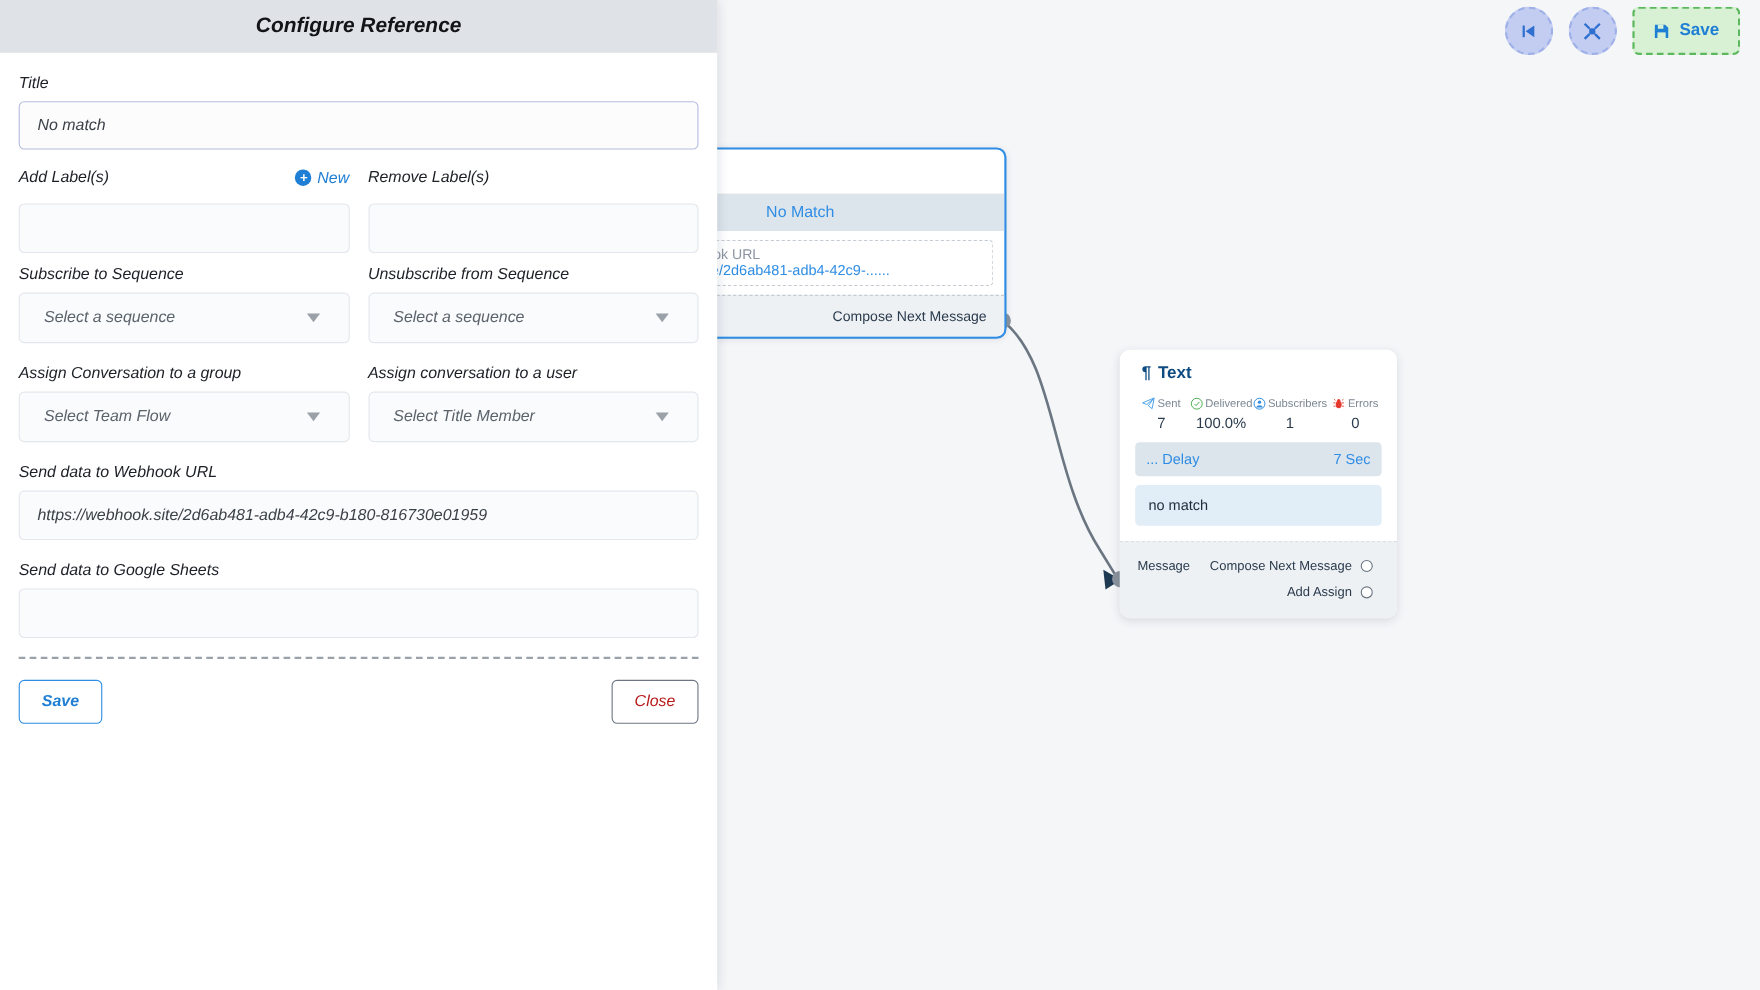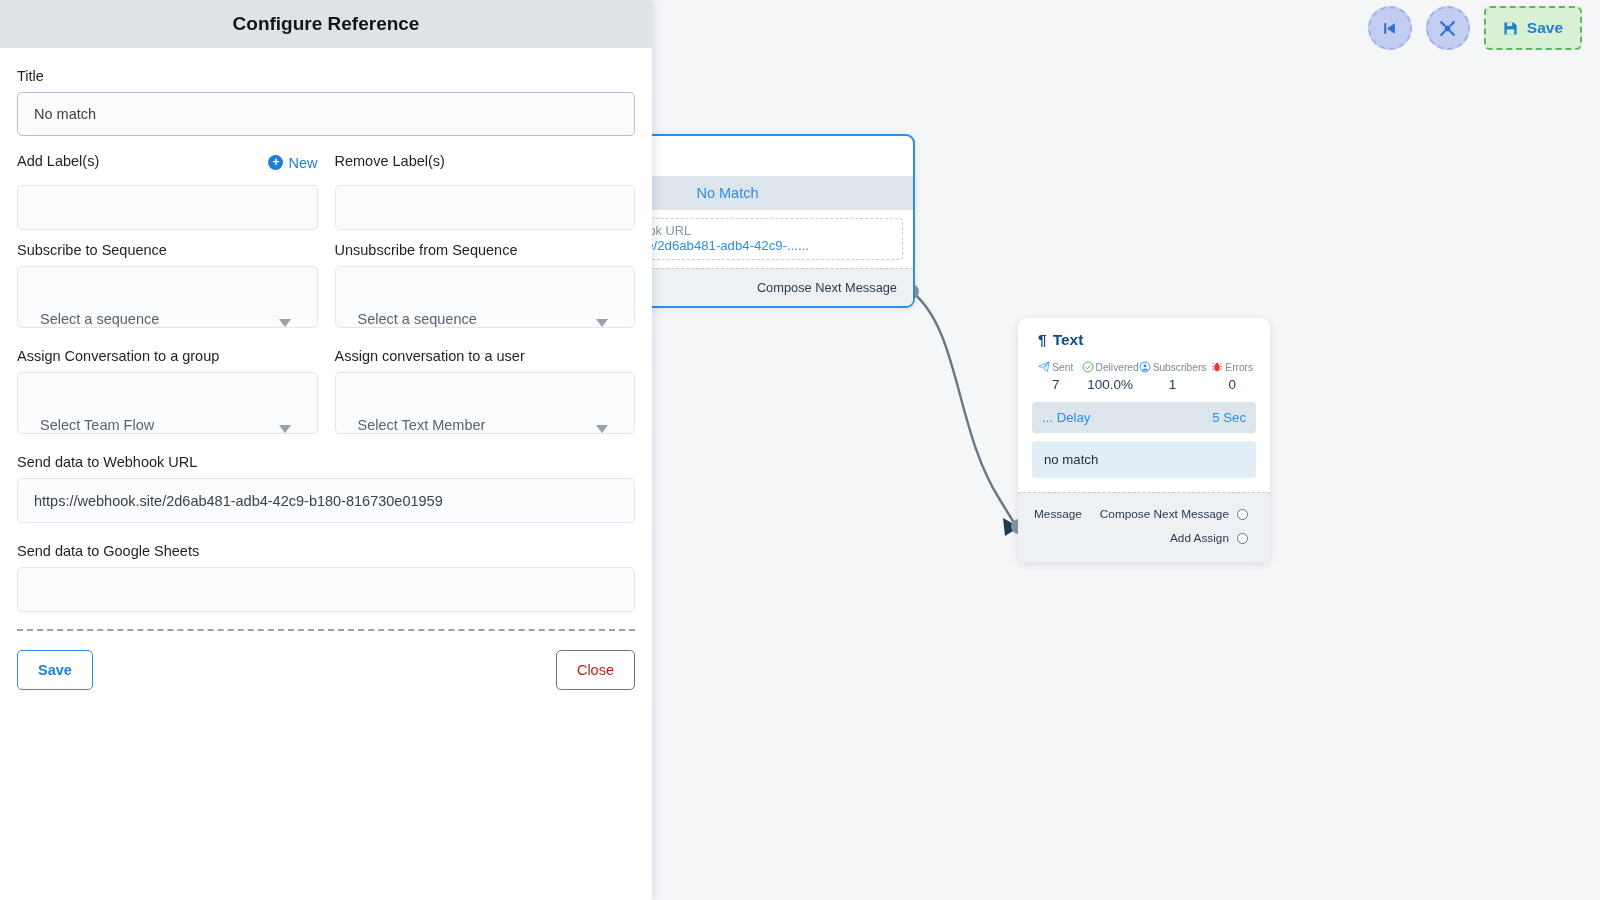--- a/index.html
+++ b/index.html
@@ -142,21 +142,21 @@
     width: 15px; height: 15px; border-radius: 50%;
     background: #8a939d;
   }
 
   
   #modal {
     position: absolute; left: 0; top: 0;
     width: 652px; height: 900px;
     background: #ffffff;
     box-shadow: 2px 0 10px rgba(20,40,70,.13);
-    display: flex; flex-direction: column;
+    display: flex; flex-direction: column; font-style: italic;
   }
   .m-head {
     height: 48px; background: #dfe2e7;
     display: flex; align-items: center; justify-content: center;
     flex: none;
   }
   .m-head h1 { font-size: 19px; color: #121417; font-weight: bold; }
   .m-body { padding: 20px 17px 0 17px; }
 
   .fl { font-size: 14.5px; color: #1d2026; margin-bottom: 8px; }
@@ -169,24 +169,24 @@
     font-size: 14.5px; color: #3b4148;
   }
   .inp.focused { border: 1px solid #b4bcdf; background: #fcfcfd; }
   .inp.tall { height: 45px; }
   .box {
     width: 100%; height: 45px;
     border: 1px solid #e3e6ec; border-radius: 5px;
     background: #fafbfc;
   }
   .sel {
-    width: 100%; height: 62px;
+    width: 100%; height: 46px;
     border: 1px solid #e3e6ec; border-radius: 5px;
     background: #fafbfc; padding: 0 26px 0 22px;
-    display: flex; align-items: flex-end; justify-content: space-between;
+    display: flex; align-items: center; justify-content: space-between;
     font-size: 14.5px; color: #5b636c;
   }
   .caret {
     width: 0; height: 0; flex: none;
     border-left: 6px solid transparent;
     border-right: 6px solid transparent;
     border-top: 8px solid #9aa1a9;
   }
   .row2 { display: flex; gap: 17px; }
   .col { flex: 1; min-width: 0; }
@@ -294,21 +294,21 @@
               <path d="M1.6 7 H4 M12 7 H14.4 M1.8 11 H4 M12 11 H14.2 M4 4 L2.4 2.6 M12 4 L13.6 2.6" stroke="#e5392f" stroke-width="1.1"></path>
             </svg>
             <span>Errors</span>
           </span>
           <span class="sv">0</span>
         </div>
       </div>
 
       <div class="nt-delay">
         <span>... Delay</span>
-        <span>5 Sec</span>
+        <span>7 Sec</span>
       </div>
 
       <div class="nt-msg">no match</div>
 
       <div class="nt-foot">
         <span class="nt-in-label">Message</span>
         <div class="nt-foot-row">
           <span>Compose Next Message</span>
           <span class="port"></span>
         </div>
@@ -395,21 +395,21 @@
         <div class="col">
           <div class="fl">Assign Conversation to a group</div>
           <div class="sel">
             <span>Select Team Flow</span>
             <span class="caret"></span>
           </div>
         </div>
         <div class="col">
           <div class="fl">Assign conversation to a user</div>
           <div class="sel">
-            <span>Select Text Member</span>
+            <span>Select Title Member</span>
             <span class="caret"></span>
           </div>
         </div>
       </div>
 
       <div class="field" style="margin-top:20px">
         <div class="fl">Send data to Webhook URL</div>
         <div class="inp tall">https://webhook.site/2d6ab481-adb4-42c9-b180-816730e01959</div>
       </div>
 

